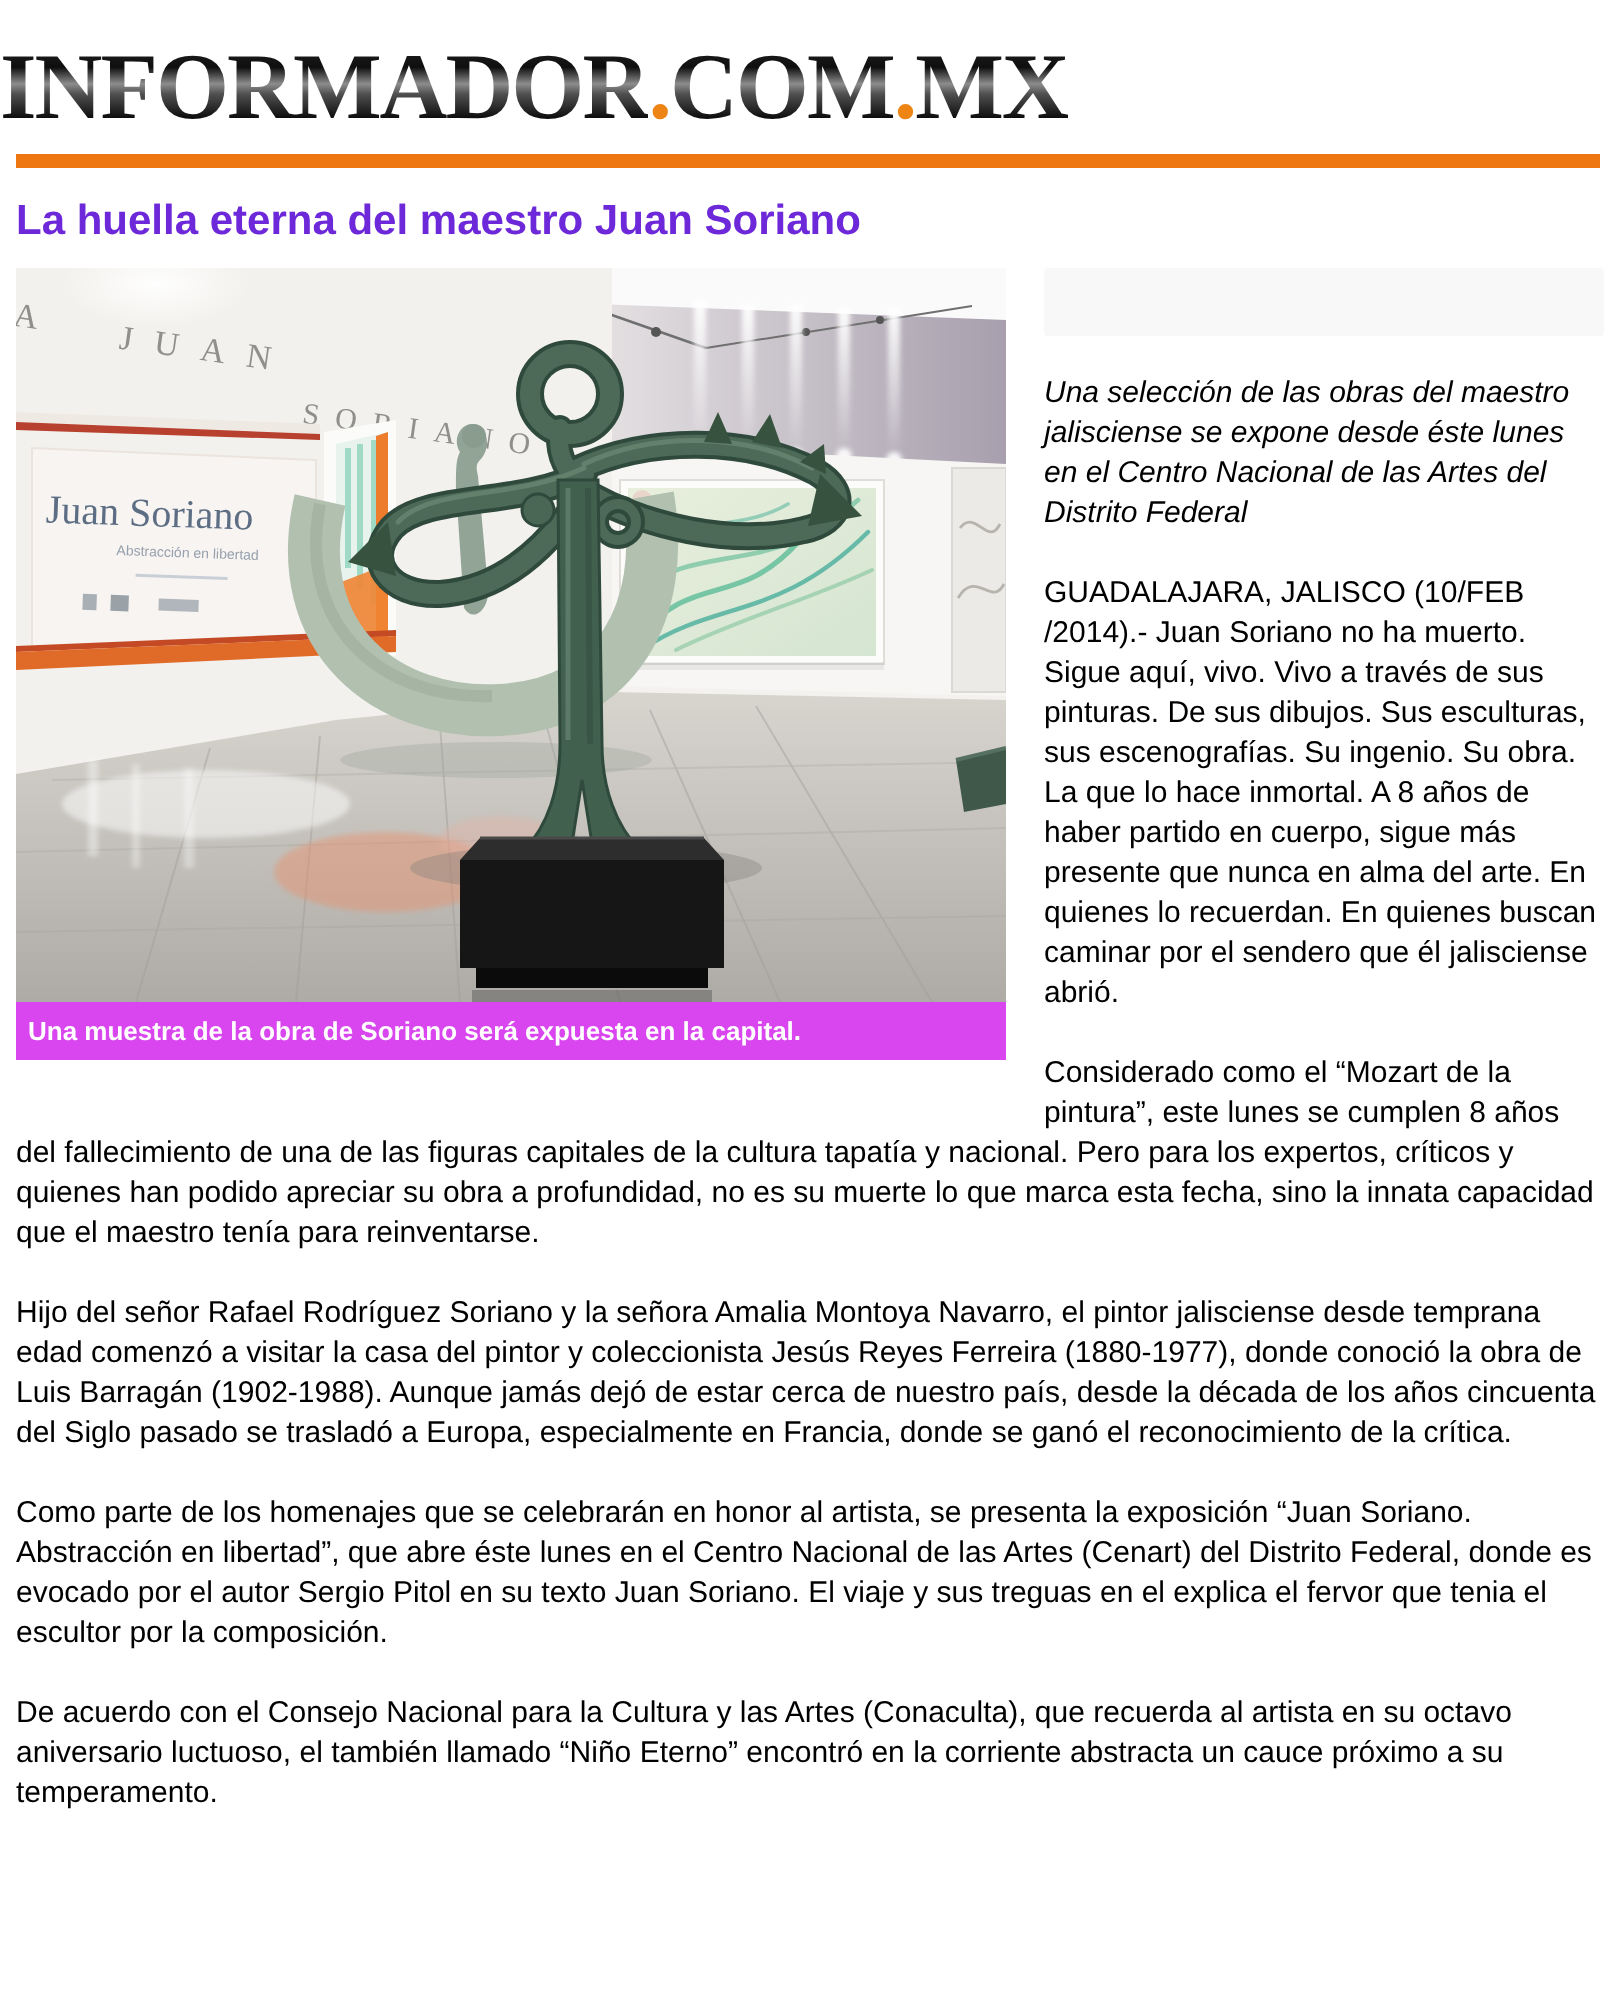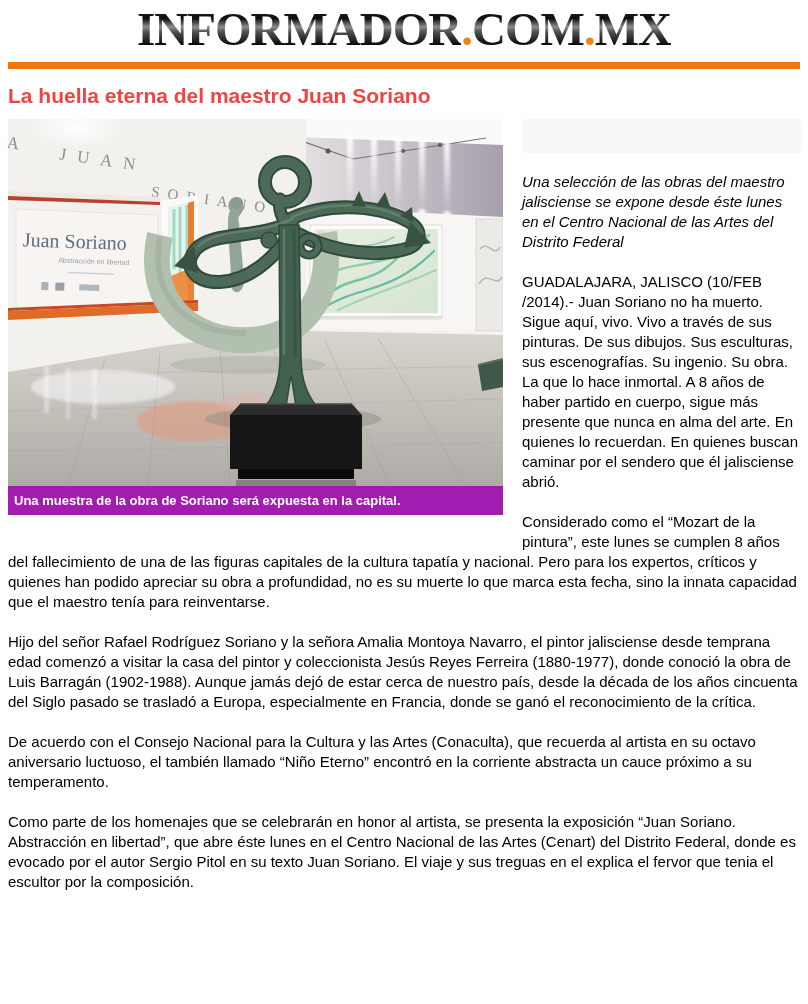--- a/index.html
+++ b/index.html
@@ -1,38 +1,38 @@
 <!DOCTYPE html>
 <html><head>
 <meta charset="utf-8">
 <style>
   html,body{margin:0;padding:0;}
   body{
     width:808px;height:1004px;overflow:hidden;background:#fff;
     font-family:"Liberation Sans",sans-serif;color:#000;
   }
   
-  .masthead{text-align:center;padding-top:5px;height:53px;}
+  .masthead{text-align:left;padding-top:20px;height:53px;}
   .logo{font-family:"Liberation Serif",serif;font-weight:bold;font-size:47px;
         line-height:49px;letter-spacing:-1px;white-space:nowrap;}
   .logo .word{color:#141414;}
   @supports (-webkit-background-clip:text){
     .logo .word{
       background:linear-gradient(180deg,#2b2b2b 0%,#0e0e0e 30%,#8d8d8d 46%,#4f4f4f 56%,#0a0a0a 80%,#000 100%);
       -webkit-background-clip:text;background-clip:text;color:transparent;}
   }
   .logo .dot{color:#ee8413;}
   .rule{height:7px;background:#ee7711;margin:4px 8px 0 8px;}
-  h1{font-size:21px;line-height:22px;margin:16px 8px 12px 8px;color:#ef4444;}
+  h1{font-size:21px;line-height:22px;margin:16px 8px 12px 8px;color:#6d28d9;}
 
   
   .article{margin:0 6px 0 8px;font-size:15px;line-height:20px;}
   figure{float:left;width:495px;margin:0 19px 26px 0;padding:0;}
   .photo{display:block;width:495px;height:367px;}
-  figcaption{background:#a21caf;color:#fff;font-weight:bold;font-size:13px;
+  figcaption{background:#d946ef;color:#fff;font-weight:bold;font-size:13px;
              line-height:15px;padding:7px 6px;}
   .adbox{height:34px;background:#f8f8f8;border-radius:2px;margin:5px 0 19px 0;overflow:hidden;}
   .article p{margin:0 0 20px 0;}
   .lead{font-style:italic;}
   .dateline{font-weight:normal;}
 </style>
 </head>
 <body>
 
 <header class="masthead">
@@ -228,15 +228,15 @@
   </figure>
 
   <div class="adbox"></div>
 
   <p class="lead">Una selección de las obras del maestro jalisciense se expone desde éste lunes en el Centro Nacional de las Artes del Distrito Federal</p>
 
   <p><span class="dateline">GUADALAJARA, JALISCO (10/FEB /2014).- </span><span>Juan Soriano no ha muerto. Sigue aquí, vivo. Vivo a través de sus pinturas. De sus dibujos. Sus esculturas, sus escenografías. Su ingenio. Su obra. La que lo hace inmortal. A 8 años de haber partido en cuerpo, sigue más presente que nunca en alma del arte. En quienes lo recuerdan. En quienes buscan caminar por el sendero que él jalisciense abrió.</span></p>
 
   <p>Considerado como el “Mozart de la pintura”, este lunes se cumplen 8 años del fallecimiento de una de las figuras capitales de la cultura tapatía y nacional. Pero para los expertos, críticos y quienes han podido apreciar su obra a profundidad, no es su muerte lo que marca esta fecha, sino la innata capacidad que el maestro tenía para reinventarse.</p>
   <p>Hijo del señor Rafael Rodríguez Soriano y la señora Amalia Montoya Navarro, el pintor jalisciense desde temprana edad comenzó a visitar la casa del pintor y coleccionista Jesús Reyes Ferreira (1880-1977), donde conoció la obra de Luis Barragán (1902-1988). Aunque jamás dejó de estar cerca de nuestro país, desde la década de los años cincuenta del Siglo pasado se trasladó a Europa, especialmente en Francia, donde se ganó el reconocimiento de la crítica.</p>
+  <p>Como parte de los homenajes que se celebrarán en honor al artista, se presenta la exposición “Juan Soriano. Abstracción en libertad”, que abre éste lunes en el Centro Nacional de las Artes (Cenart) del Distrito Federal, donde es evocado por el autor Sergio Pitol en su texto Juan Soriano. El viaje y sus treguas en el explica el fervor que tenia el escultor por la composición.</p>
   <p>De acuerdo con el Consejo Nacional para la Cultura y las Artes (Conaculta), que recuerda al artista en su octavo aniversario luctuoso, el también llamado “Niño Eterno” encontró en la corriente abstracta un cauce próximo a su temperamento.</p>
-  <p>Como parte de los homenajes que se celebrarán en honor al artista, se presenta la exposición “Juan Soriano. Abstracción en libertad”, que abre éste lunes en el Centro Nacional de las Artes (Cenart) del Distrito Federal, donde es evocado por el autor Sergio Pitol en su texto Juan Soriano. El viaje y sus treguas en el explica el fervor que tenia el escultor por la composición.</p>
 </div>
 
 </body></html>

